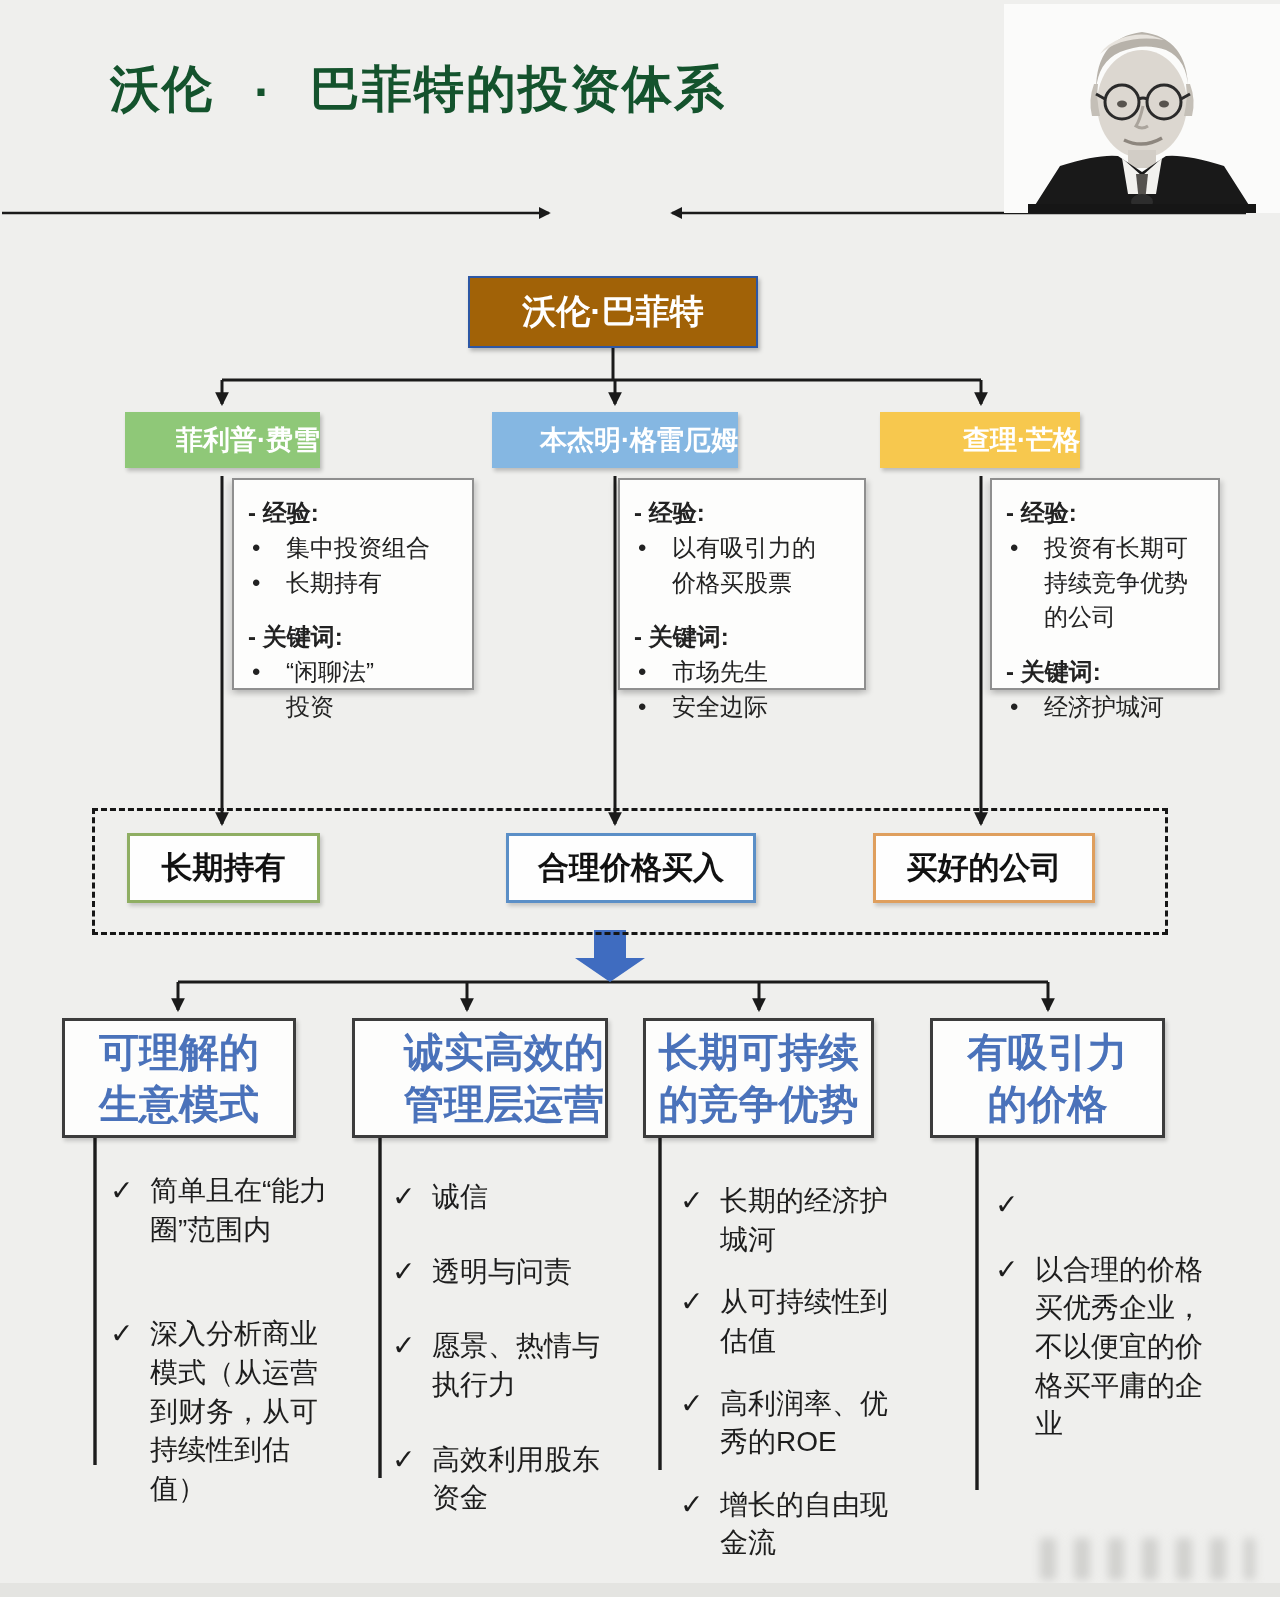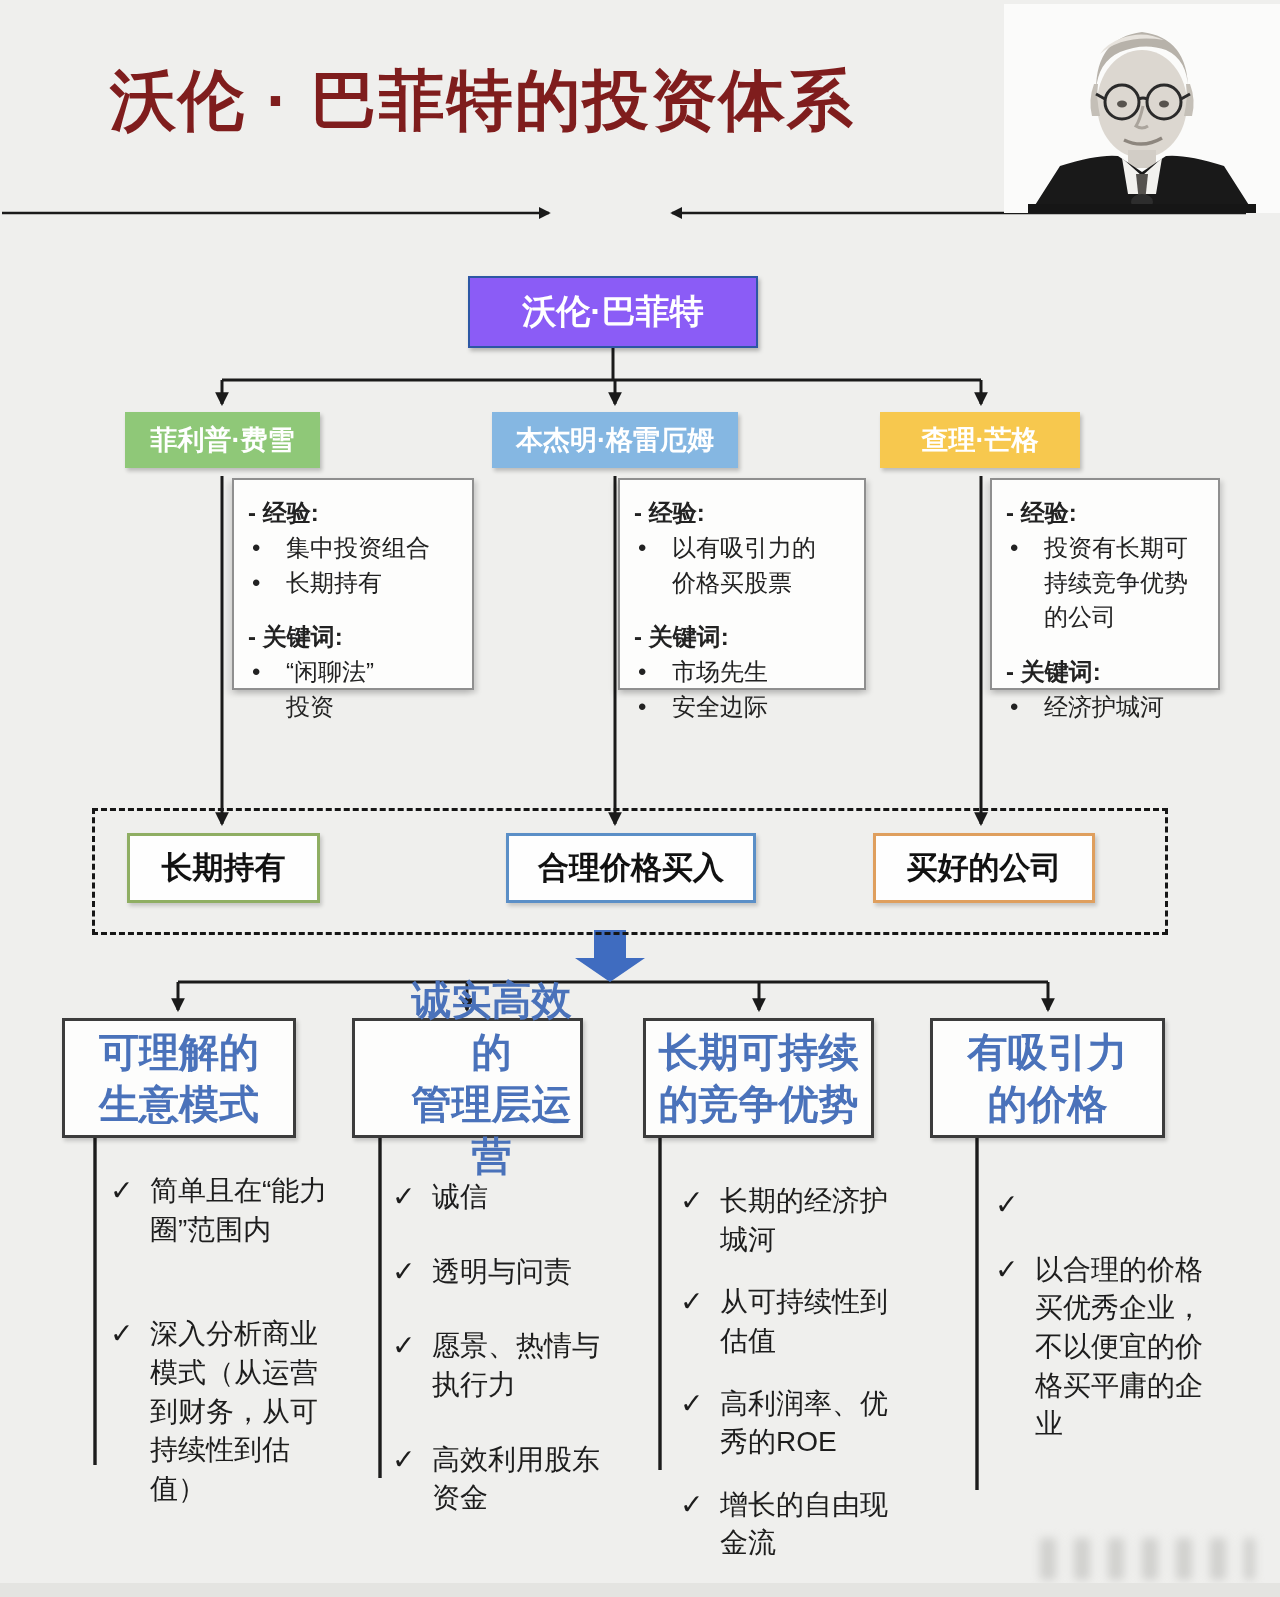--- a/index.html
+++ b/index.html
@@ -5,42 +5,44 @@
   html,body{margin:0;padding:0;background:#d8d8d6;}
   .stage{
     position:relative;width:1280px;height:1597px;margin:0 auto;
     background:#efefed;overflow:hidden;
     font-family:"Liberation Sans","DejaVu Sans",sans-serif;color:#1c1c1c;
   }
   .abs{position:absolute;}
   
   #title{
     left:110px;top:56px;width:860px;
-    font-size:66px;font-weight:900;color:#7f1d1d;letter-spacing:2px;
+    font-size:50px;font-weight:900;color:#14532d;letter-spacing:2px;
     white-space:nowrap;
+    font-family:Liberation Mono, monospace;
   }
   
   #photo{left:1004px;top:4px;width:276px;height:209px;background:#fbfbfa;}
   #photo svg{display:block;}
   
   #connectors{left:0;top:0;width:1280px;height:1597px;pointer-events:none;}
   
   .node{
     display:flex;align-items:center;justify-content:center;text-align:center;
     box-sizing:border-box;
   }
   #root-box{
     left:468px;top:276px;width:290px;height:72px;
-    background:#8b5cf6;border:2px solid #2d57a4;
+    background:#a16207;border:2px solid #2d57a4;
     color:#ffffff;font-size:34px;font-weight:800;
     box-shadow:2px 3px 4px rgba(0,0,0,.25);
   }
   .mentor{
     top:412px;height:56px;color:#ffffff;font-size:27px;font-weight:800;
     box-shadow:2px 3px 4px rgba(0,0,0,.22);
+    justify-content:flex-end;
   }
   #mentor-1{left:125px;width:195px;background:#8fc878;}
   #mentor-2{left:492px;width:246px;background:#85b7e2;}
   #mentor-3{left:880px;width:200px;background:#f7c84e;}
   
   .detail{
     top:478px;height:212px;background:#fdfdfc;
     border:2px solid #8f8f8f;box-sizing:border-box;
     box-shadow:-4px 4px 6px rgba(0,0,0,.10),3px 3px 5px rgba(0,0,0,.15);
     padding:16px 12px 10px 14px;font-size:24px;line-height:1.45;color:#222;
@@ -66,21 +68,21 @@
   #principle-2{left:492px;width:250px;border:3px solid #5b8fc7;margin-left:14px;}
   #principle-3{left:873px;width:222px;border:3px solid #df9f5e;}
   
   .criteria{
     top:1018px;height:120px;background:#fdfdfc;
     border:3px solid #3c3c3c;box-sizing:border-box;
     color:#4a72ba;font-size:40px;font-weight:800;line-height:1.3;
     white-space:pre-line;box-shadow:2px 3px 4px rgba(0,0,0,.18);
   }
   #criteria-1{left:62px;width:234px;}
-  #criteria-2{left:352px;width:231px;padding-left:48px;}
+  #criteria-2{left:352px;width:256px;padding-left:48px;}
   #criteria-3{left:643px;width:231px;}
   #criteria-4{left:930px;width:235px;}
   
   .checklist{font-size:28px;line-height:1.38;color:#1d1d1d;}
   .check-item{display:flex;}
   .check-glyph{flex:0 0 40px;font-weight:700;}
   #list-1{left:110px;top:1172px;width:220px;}
   #list-2{left:392px;top:1178px;width:235px;}
   #list-3{left:680px;top:1182px;width:220px;}
   #list-4{left:995px;top:1186px;width:220px;}

